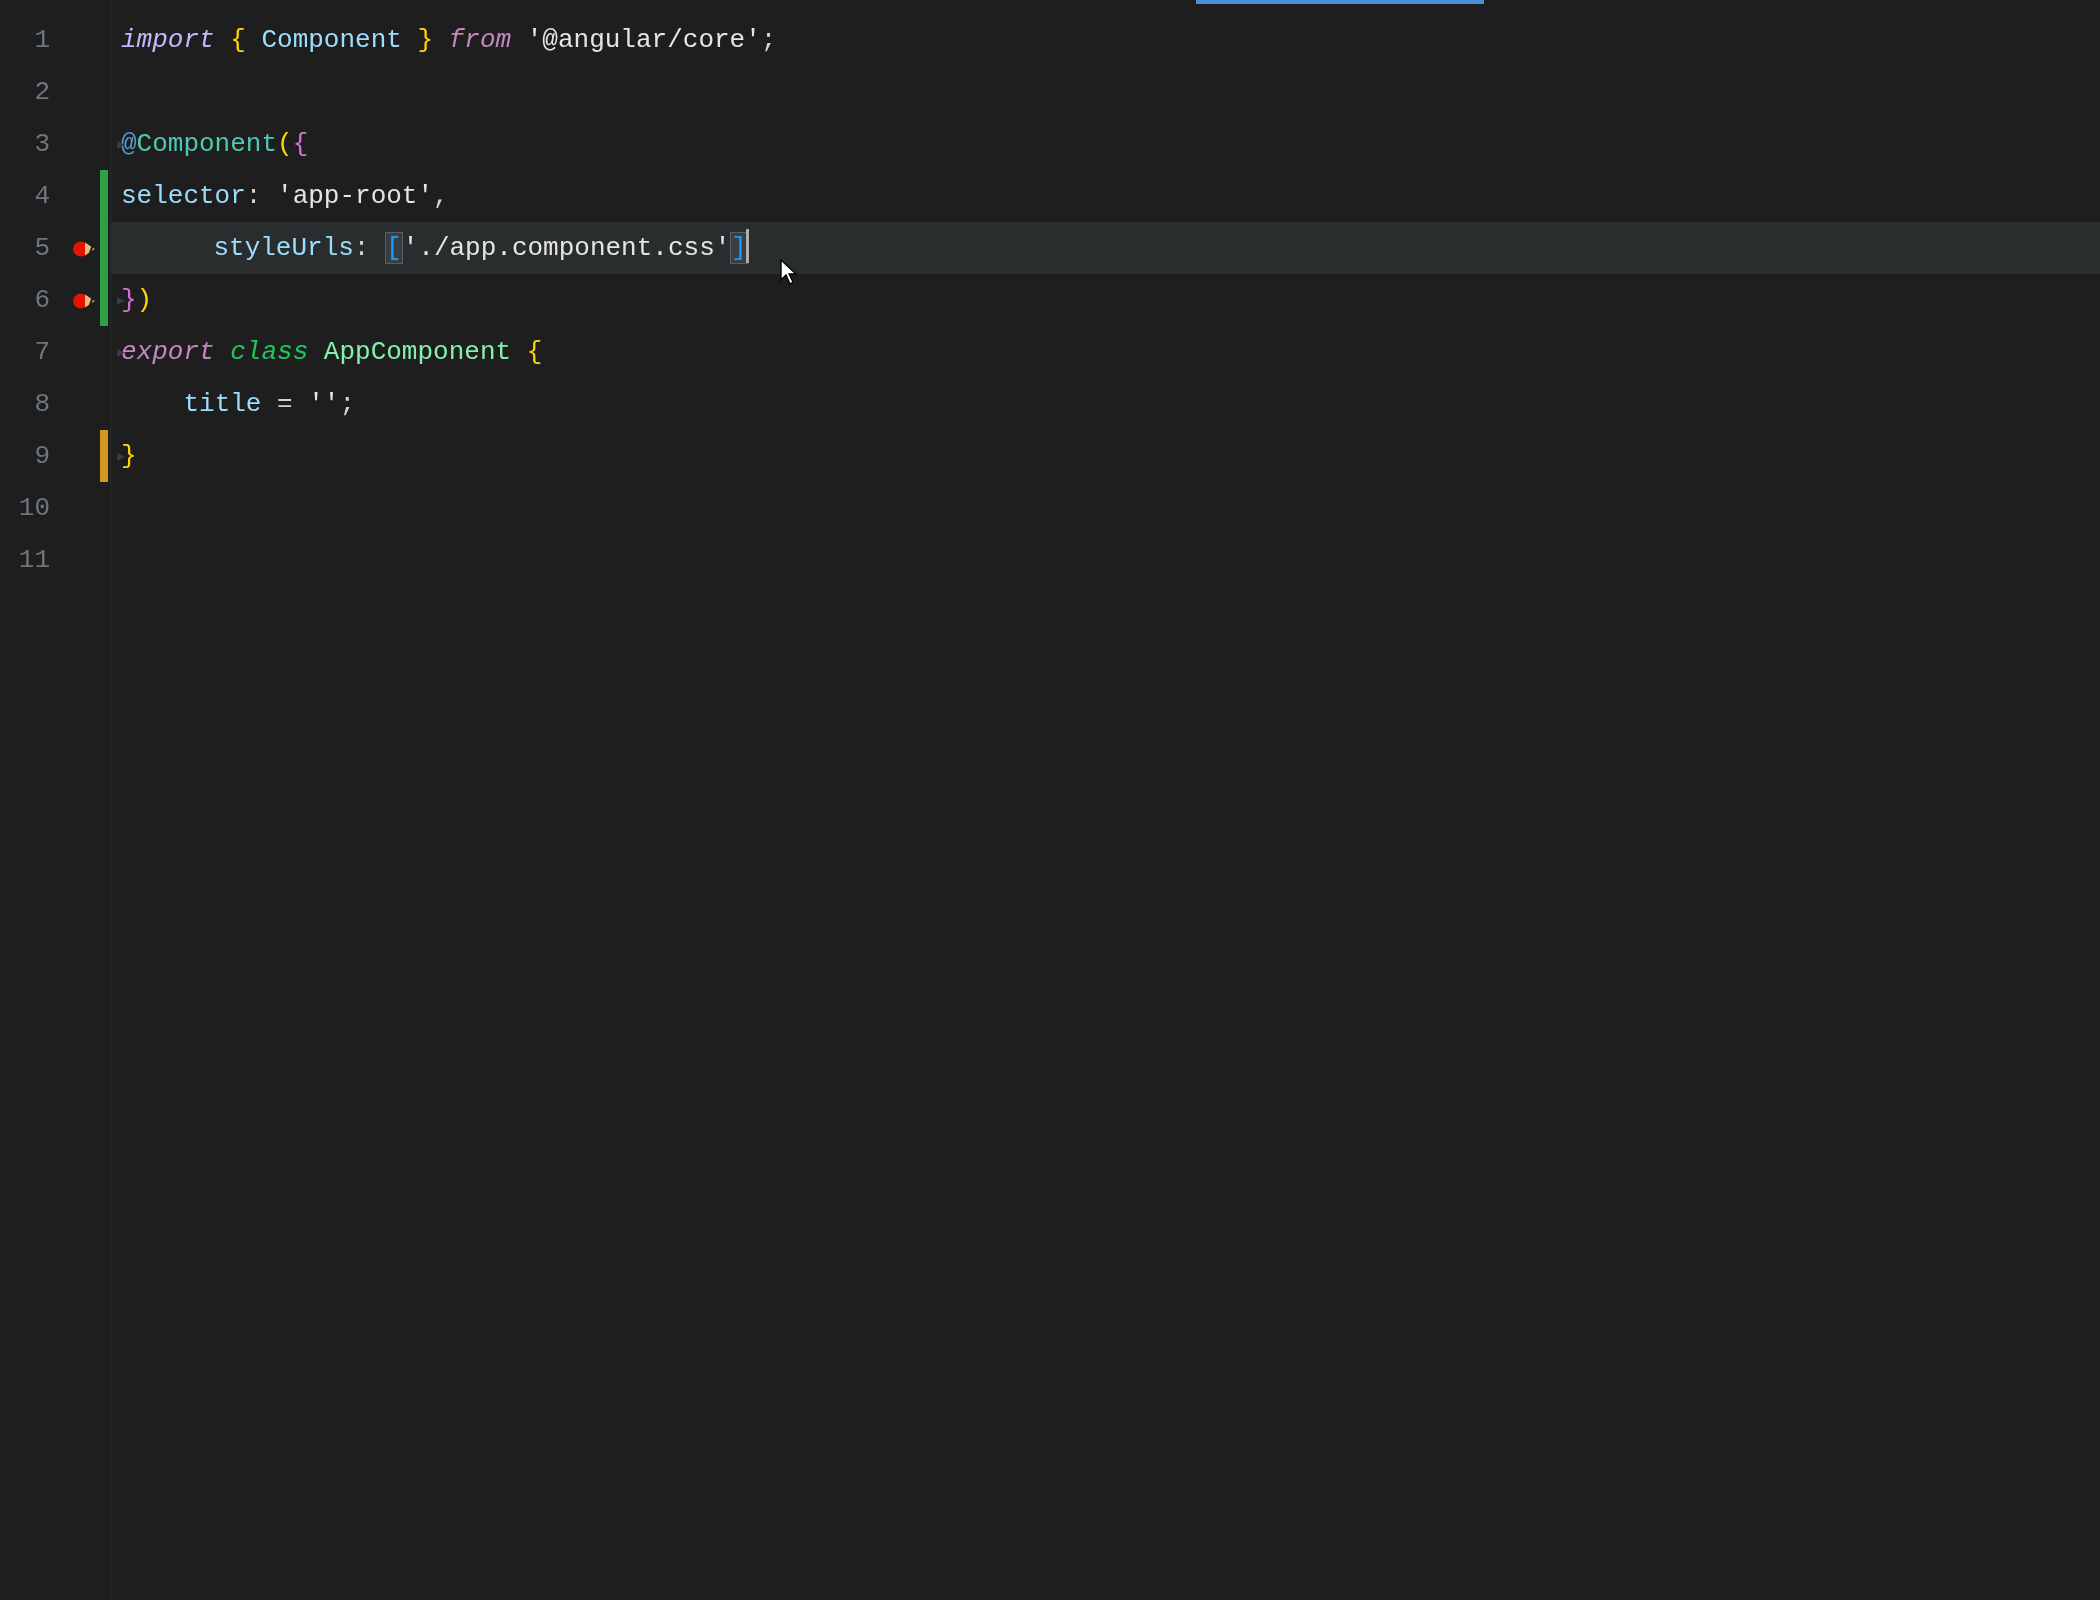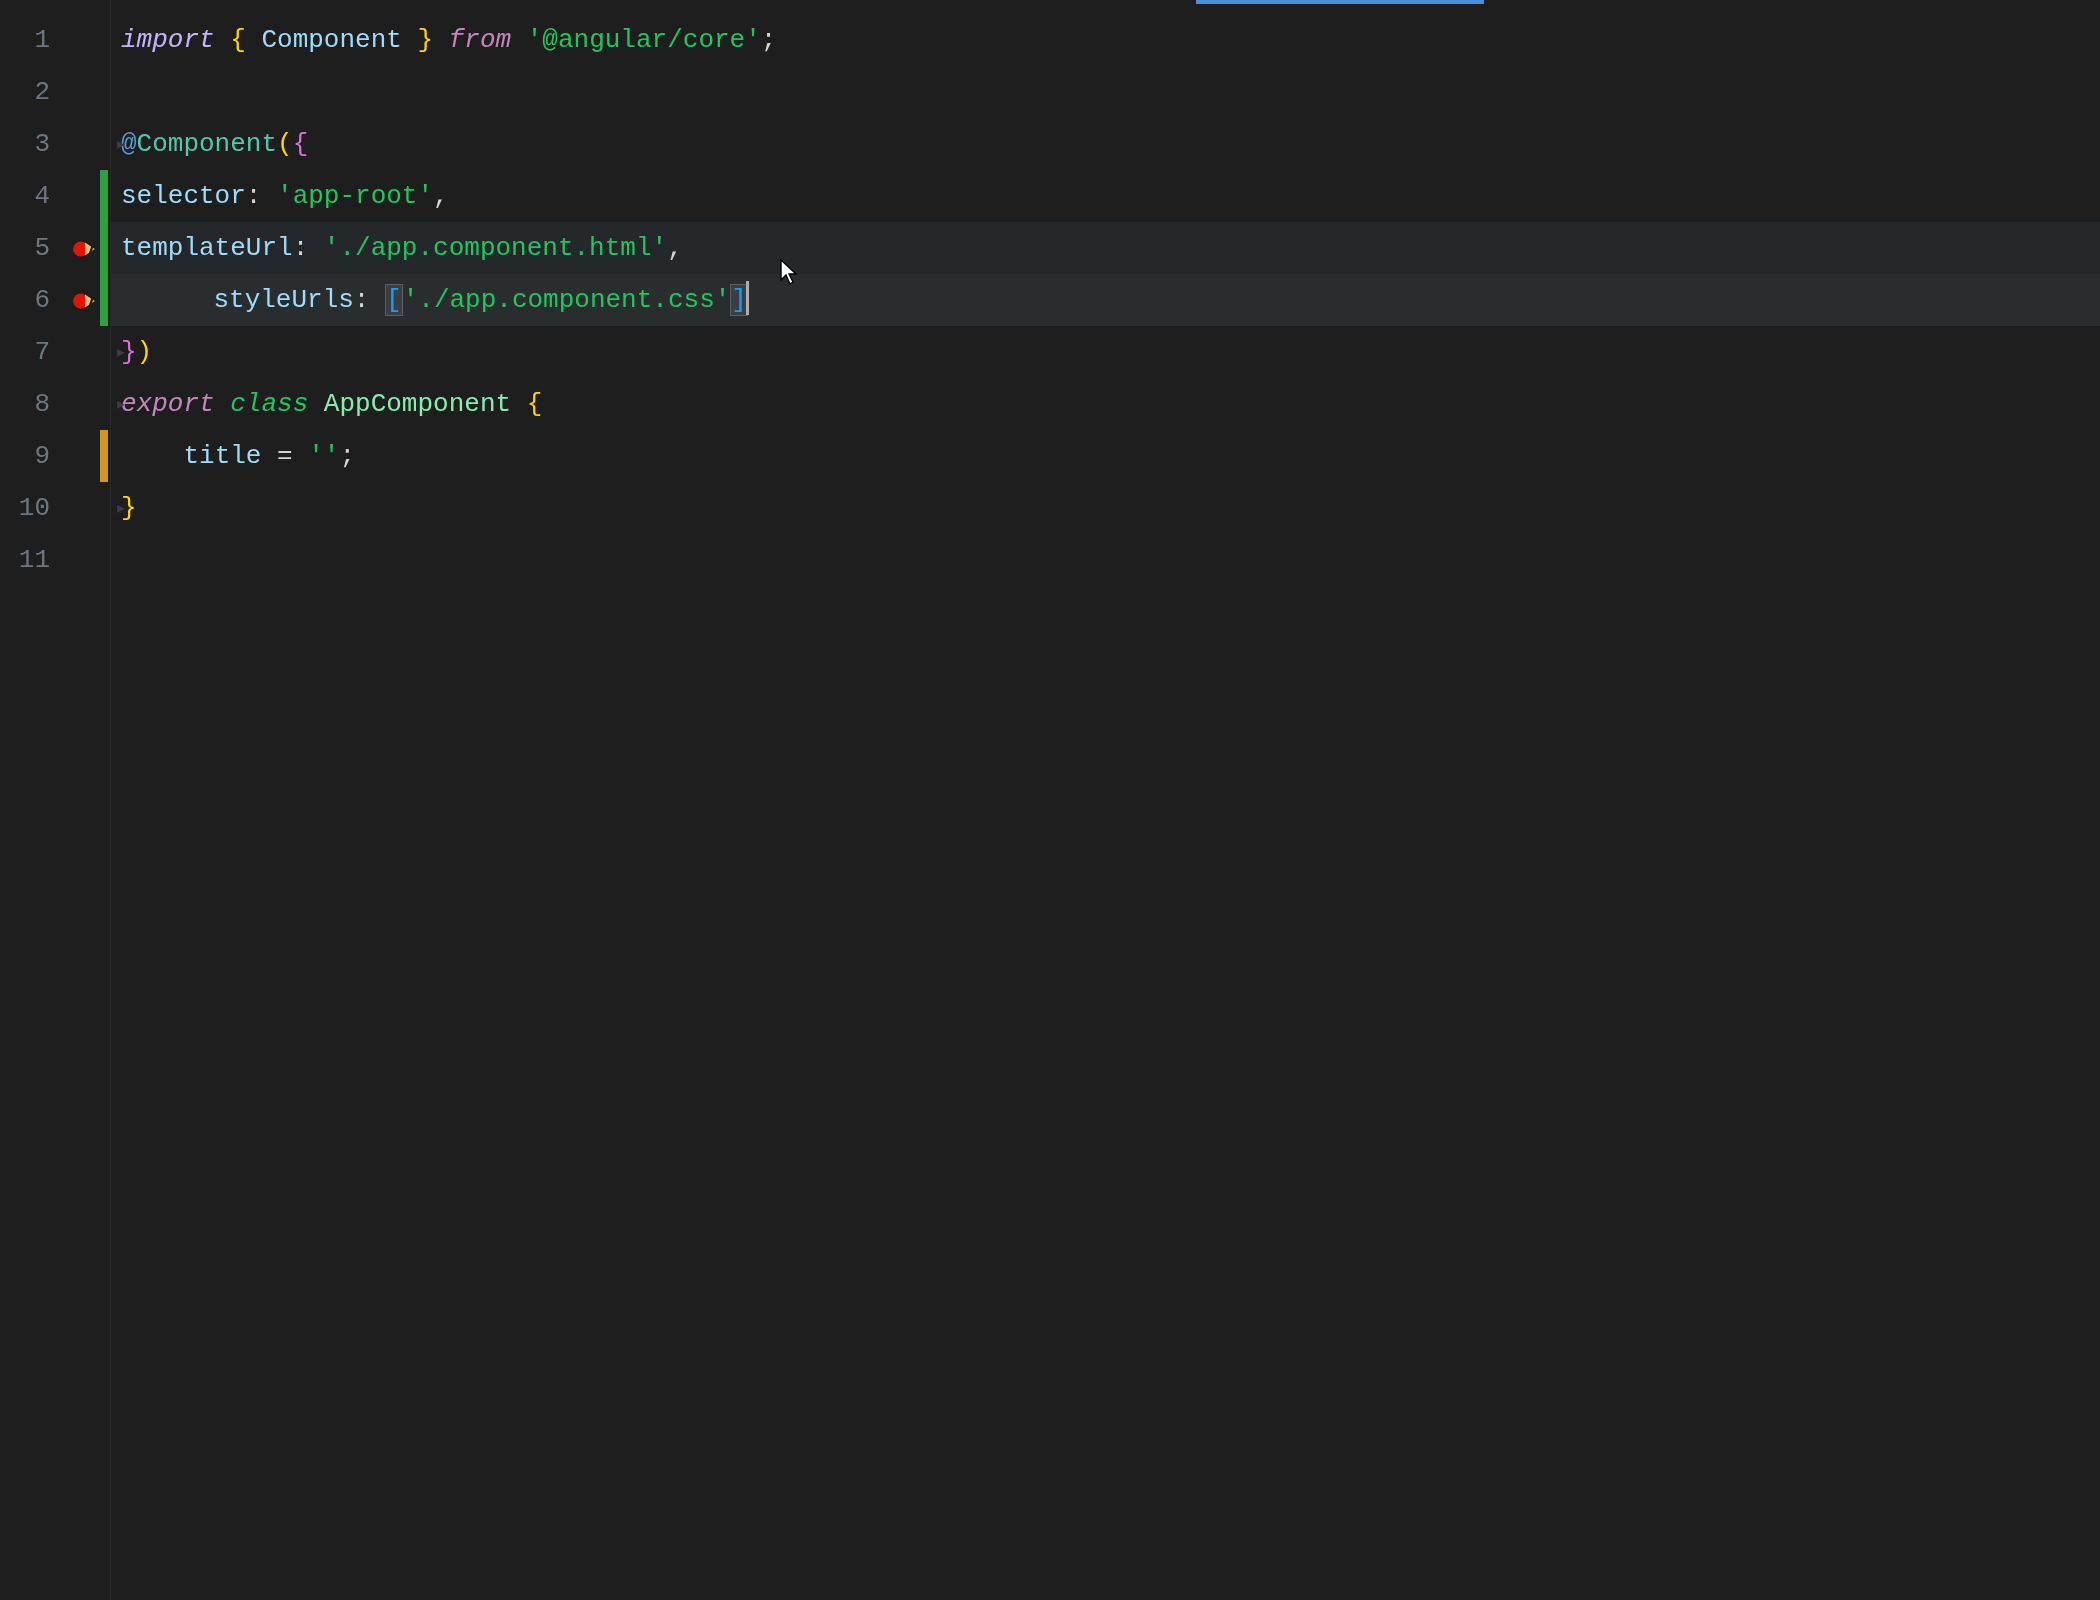--- a/index.html
+++ b/index.html
@@ -123,21 +123,21 @@
   .k-class    { color: #22c55e; font-style: italic; }
   .punct      { color: #d4d4d4; }
   .brace-y    { color: #ffd602; }
   .brace-p    { color: #da70d6; }
   .brace-b    { color: #179fff; }
   .ident      { color: #9cdcfe; }
   .type       { color: #86efac; }
   .decor-kw   { color: #4ec9b0; }
   .at         { color: #569cd6; }
   .prop       { color: #9cdcfe; }
-  .str        { color: #22c55e; }
+  .str        { color: #e5e5e5; }
   .op         { color: #d4d4d4; }
   .default    { color: #d4d4d4; }
 </style>
 </head>
 <body>
 
 <div class="tabbar-indicator"></div>
 
 <div class="editor">
 
@@ -194,21 +194,20 @@
   <div class="code">
 
     <div class="line"><span class="k-import">import</span><span class="punct"> </span><span class="brace-y">{</span><span class="punct"> </span><span class="ident">Component</span><span class="punct"> </span><span class="brace-y">}</span><span class="punct"> </span><span class="k-from">from</span><span class="punct"> </span><span class="str">'@angular/core'</span><span class="punct">;</span></div>
 
     <div class="line"></div>
 
     <div class="line"><span class="col-marker">▸</span><span class="at">@</span><span class="decor-kw">Component</span><span class="brace-y">(</span><span class="brace-p">{</span></div>
 
     <div class="line"><span class="prop">selector</span><span class="punct">: </span><span class="str">'app-root'</span><span class="punct">,</span></div>
 
-    <div class="line active-shade"><span class="prop">templateUrl</span><span class="punct">: </span><span class="str">'./app.component.html'</span><span class="punct">,</span></div>
 
     <div class="line active"><span class="default">    </span><span class="prop">styleUrls</span><span class="punct">: </span><span class="brace-b bracket-hi">[</span><span class="str">'./app.component.css'</span><span class="brace-b bracket-hi">]</span><span class="cursor"></span></div>
 
     <div class="line"><span class="col-marker">▸</span><span class="brace-p">}</span><span class="brace-y">)</span></div>
 
     <div class="line"><span class="col-marker">▸</span><span class="k-export">export</span><span class="punct"> </span><span class="k-class">class</span><span class="punct"> </span><span class="type">AppComponent</span><span class="punct"> </span><span class="brace-y">{</span></div>
 
     <div class="line"><span class="default">    </span><span class="prop">title</span><span class="punct"> </span><span class="op">=</span><span class="punct"> </span><span class="str">''</span><span class="punct">;</span></div>
 
     <div class="line"><span class="col-marker">▸</span><span class="brace-y">}</span></div>

